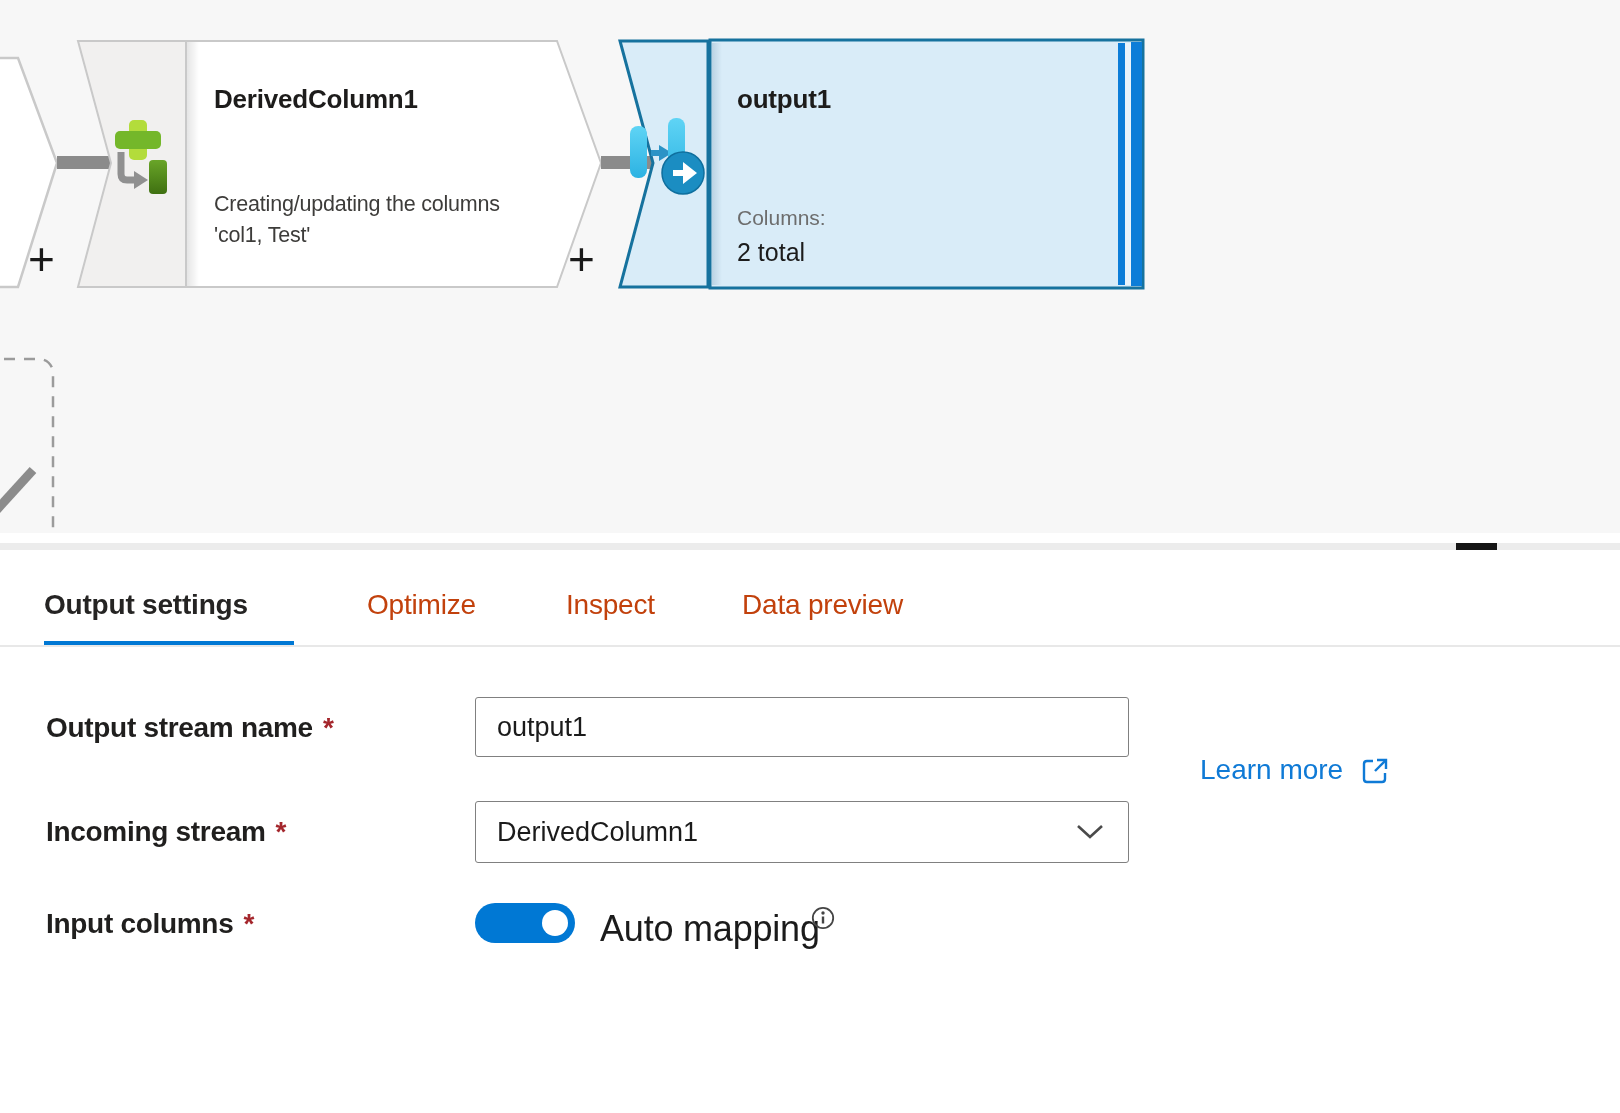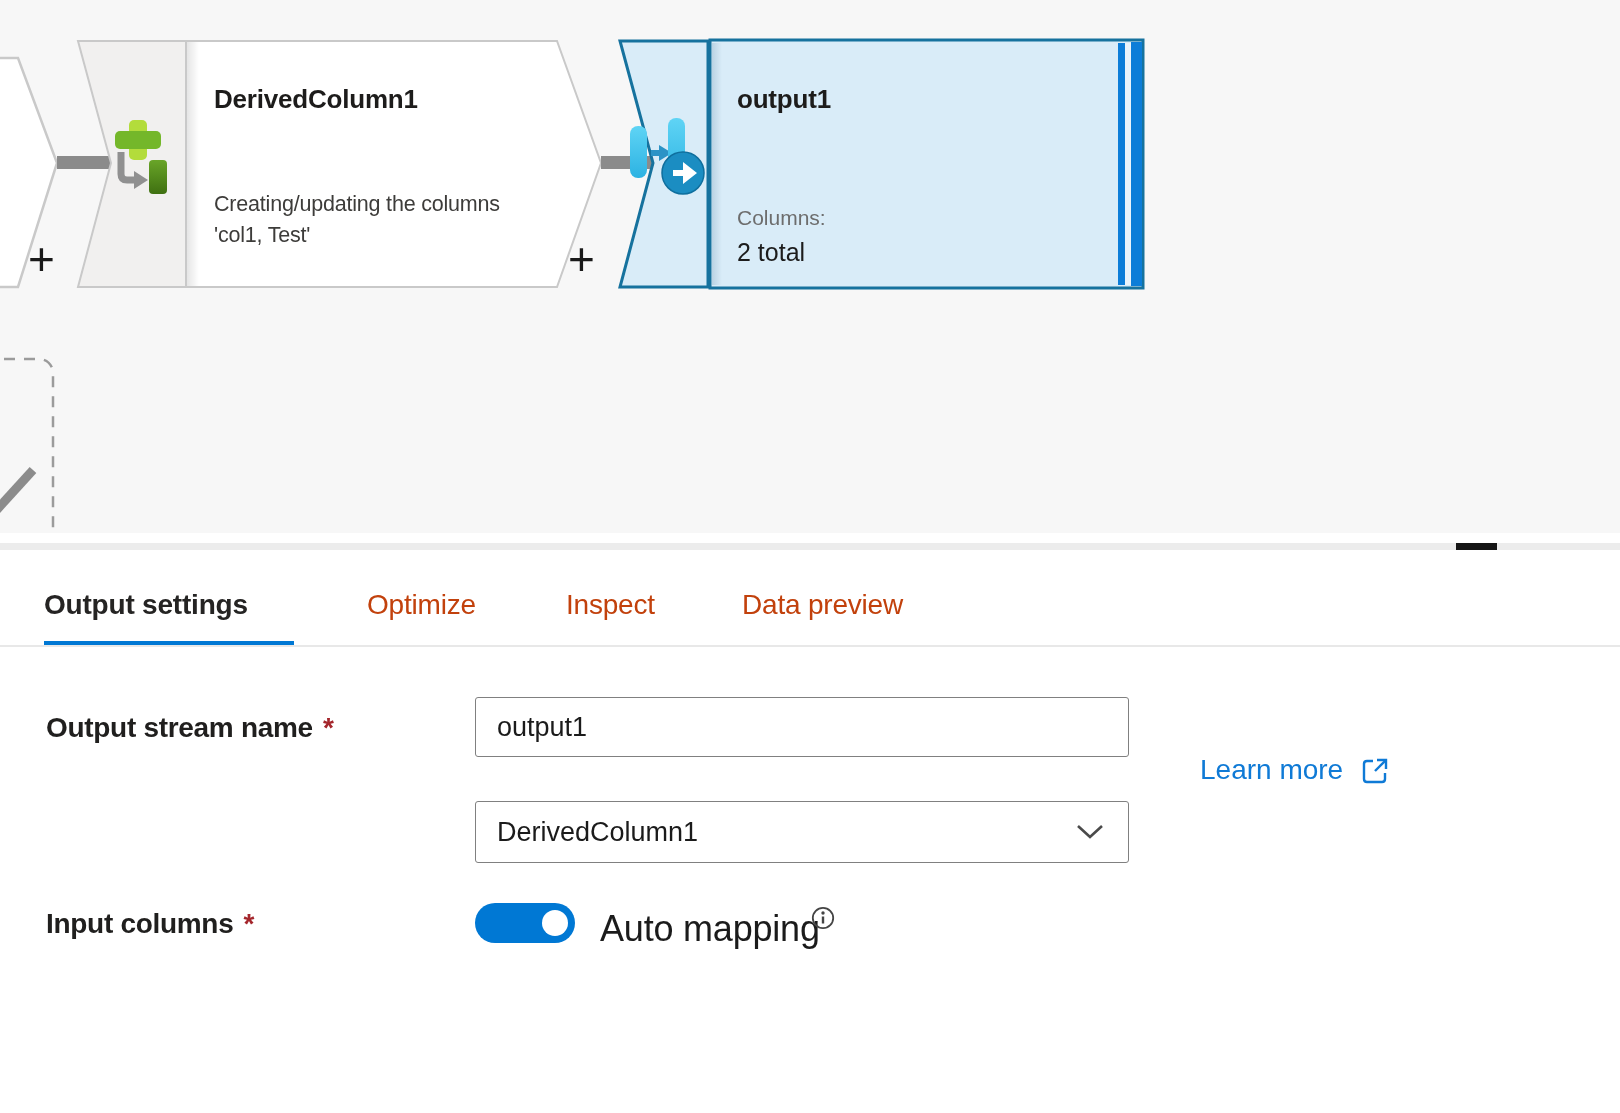--- a/index.html
+++ b/index.html
@@ -143,20 +143,23 @@
     <input class="textbox" style="top: 147px;" type="text" value="output1">
     <a class="link" style="top:156px;">
       <span>Learn more</span>
       <svg width="34" height="34" viewBox="0 0 34 34">
         <path d="M15 7 H9 Q6 7 6 10 V25 Q6 28 9 28 H24 Q27 28 27 25 V19" fill="none" stroke="#0f7ad6" stroke-width="2.4"></path>
         <path d="M19 6 H28 V15" fill="none" stroke="#0f7ad6" stroke-width="2.4"></path>
         <path d="M28 6 L17 17" fill="none" stroke="#0f7ad6" stroke-width="2.4"></path>
       </svg>
     </a>
 
+    <div class="flabel" style="top:266px;">
+      <span>Incoming stream</span><span class="star">*</span>
+    </div>
     <div class="dropdown" style="top:251px;">
       <span>DerivedColumn1</span>
       <svg class="chev" width="28" height="16" viewBox="0 0 28 16">
         <polyline points="2,2 14,13 26,2" fill="none" stroke="#4a4a4a" stroke-width="2.6"></polyline>
       </svg>
     </div>
 
     <div class="flabel" style="top:358px;">
       <span>Input columns</span><span class="star">*</span>
     </div>

